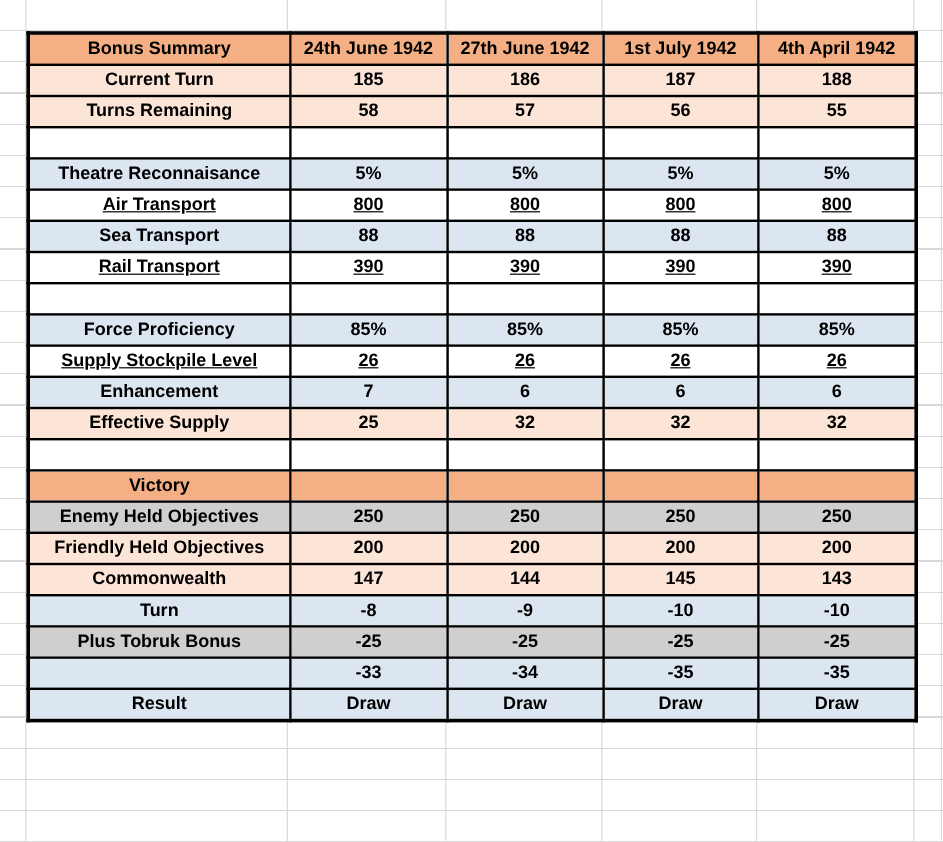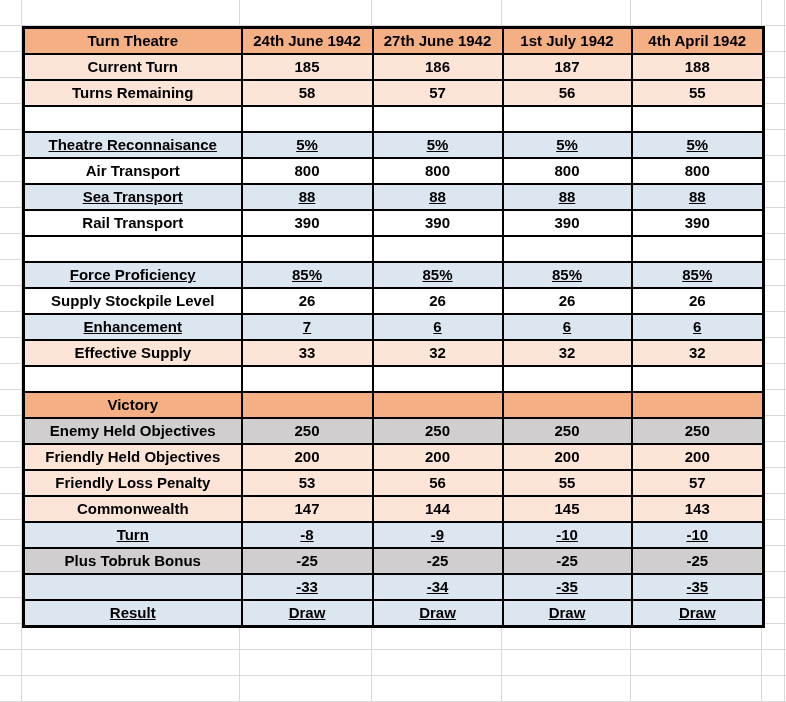--- a/index.html
+++ b/index.html
@@ -48,39 +48,39 @@
     vertical-align: middle;
     white-space: nowrap;
     overflow: hidden;
     line-height: 24px;
   }
   td.label-left  { text-align: left; padding-left: 6px; }
   td.label-center{ text-align: center; margin-top: 17px; }
   td.thick-top   { border-top: 3px solid #000000; }
   .bg-orange { background: #F4B084; }
   .bg-peach  { background: #FCE4D6; }
-  .bg-blue   { background: #DCE6F1; text-decoration: underline; }
+  .bg-blue   { background: #DCE6F1; }
   .bg-gray   { background: #D0CECE; }
-  .bg-white  { background: #FFFFFF; }
+  .bg-white  { background: #FFFFFF; text-decoration: underline; }
 </style>
 </head>
 <body>
 
 <div class="sheet">
   <table class="summary">
     <colgroup>
       <col style="width:218px">
       <col style="width:131px">
       <col style="width:130px">
       <col style="width:129px">
       <col style="width:132px">
     </colgroup>
     <tbody>
         <tr>
-          <td class="bg-orange label-left">Turn Theatre</td>
+          <td class="bg-orange label-left">Bonus Summary</td>
           <td class="bg-orange">24th June 1942</td>
           <td class="bg-orange">27th June 1942</td>
           <td class="bg-orange">1st July 1942</td>
           <td class="bg-orange">4th April 1942</td>
         </tr>
         <tr>
           <td class="bg-peach label-left">Current Turn</td>
           <td class="bg-peach">185</td>
           <td class="bg-peach">186</td>
           <td class="bg-peach">187</td>
@@ -151,21 +151,21 @@
         </tr>
         <tr>
           <td class="bg-blue label-left">Enhancement</td>
           <td class="bg-blue">7</td>
           <td class="bg-blue">6</td>
           <td class="bg-blue">6</td>
           <td class="bg-blue">6</td>
         </tr>
         <tr>
           <td class="bg-peach label-left">Effective Supply</td>
-          <td class="bg-peach">33</td>
+          <td class="bg-peach">25</td>
           <td class="bg-peach">32</td>
           <td class="bg-peach">32</td>
           <td class="bg-peach">32</td>
         </tr>
         <tr>
           <td class="bg-white label-left"></td>
           <td class="bg-white"></td>
           <td class="bg-white"></td>
           <td class="bg-white"></td>
           <td class="bg-white"></td>
@@ -183,27 +183,20 @@
           <td class="bg-gray">250</td>
           <td class="bg-gray">250</td>
           <td class="bg-gray">250</td>
         </tr>
         <tr>
           <td class="bg-peach label-center">Friendly Held Objectives</td>
           <td class="bg-peach">200</td>
           <td class="bg-peach">200</td>
           <td class="bg-peach">200</td>
           <td class="bg-peach">200</td>
-        </tr>
-        <tr>
-          <td class="bg-peach label-center">Friendly Loss Penalty</td>
-          <td class="bg-peach">53</td>
-          <td class="bg-peach">56</td>
-          <td class="bg-peach">55</td>
-          <td class="bg-peach">57</td>
         </tr>
         <tr>
           <td class="bg-peach label-center">Commonwealth</td>
           <td class="bg-peach">147</td>
           <td class="bg-peach">144</td>
           <td class="bg-peach">145</td>
           <td class="bg-peach">143</td>
         </tr>
         <tr>
           <td class="bg-blue label-center">Turn</td>

